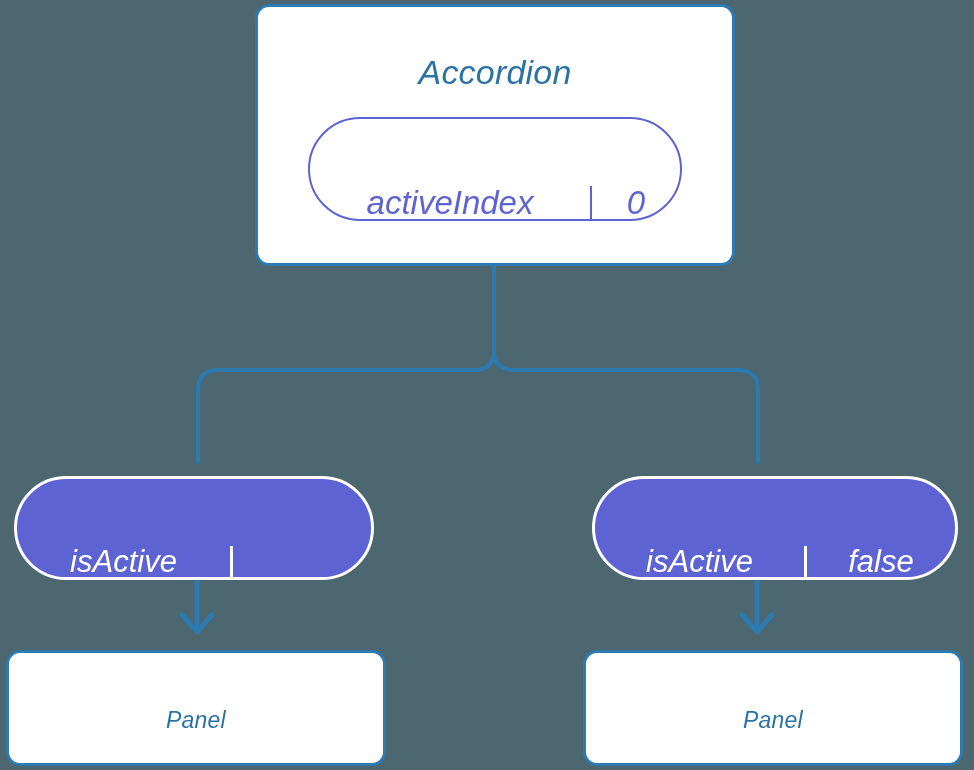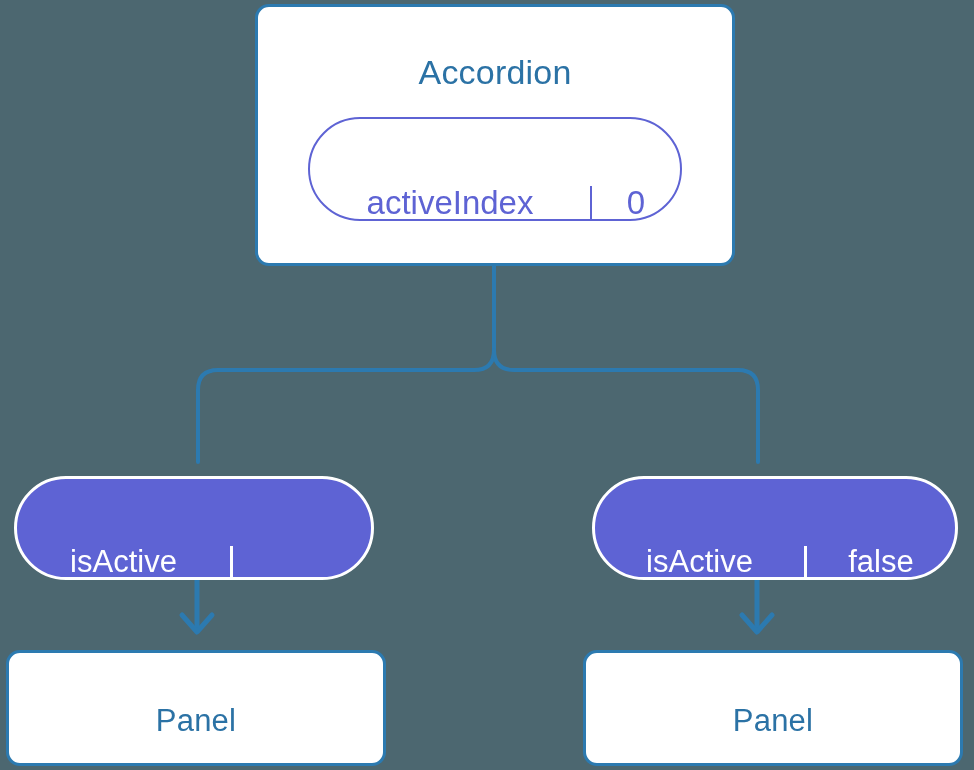--- a/index.html
+++ b/index.html
@@ -10,20 +10,21 @@
     width: 974px;
     height: 770px;
     background: #4c6770;
     font-family: "Liberation Sans", sans-serif;
     overflow: hidden;
   }
   #stage {
     position: relative;
     width: 974px;
     height: 770px;
+    font-style: italic;
   }
 
   
   #connectors {
     position: absolute;
     left: 0;
     top: 0;
     width: 974px;
     height: 770px;
     pointer-events: none;
@@ -59,21 +60,21 @@
     padding-top: 48px;
   }
 
   
   .panel-card {
     height: 116px;
     top: 650px;
   }
   #panel-left  { left: 6px;   width: 380px; }
   #panel-right { left: 583px; width: 380px; }
-  .panel-card .card-title { font-size: 31px; margin-top: 24px; }
+  .panel-card .card-title { font-size: 23px; margin-top: 24px; }
 
   
   .pill {
     position: absolute;
     display: flex;
     align-items: flex-end;
     box-sizing: border-box;
     border-radius: 999px;
     overflow: hidden;
   }

